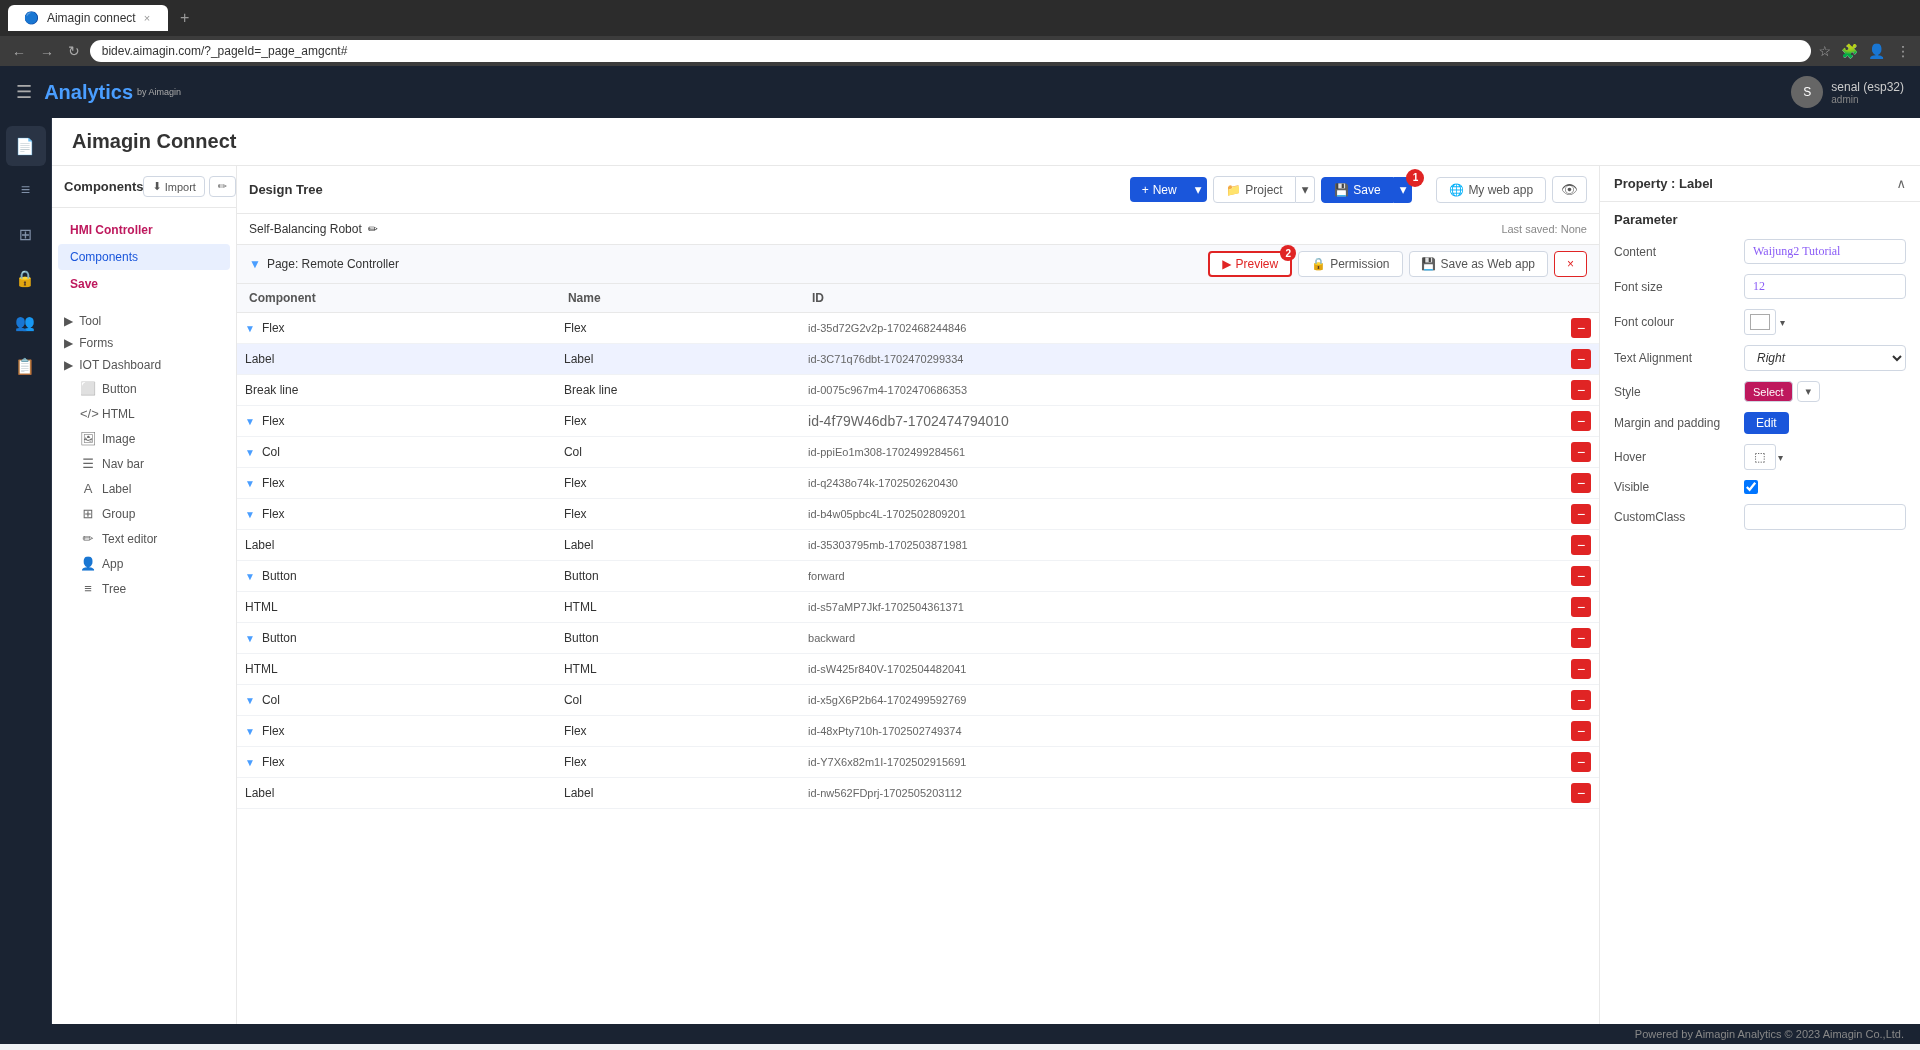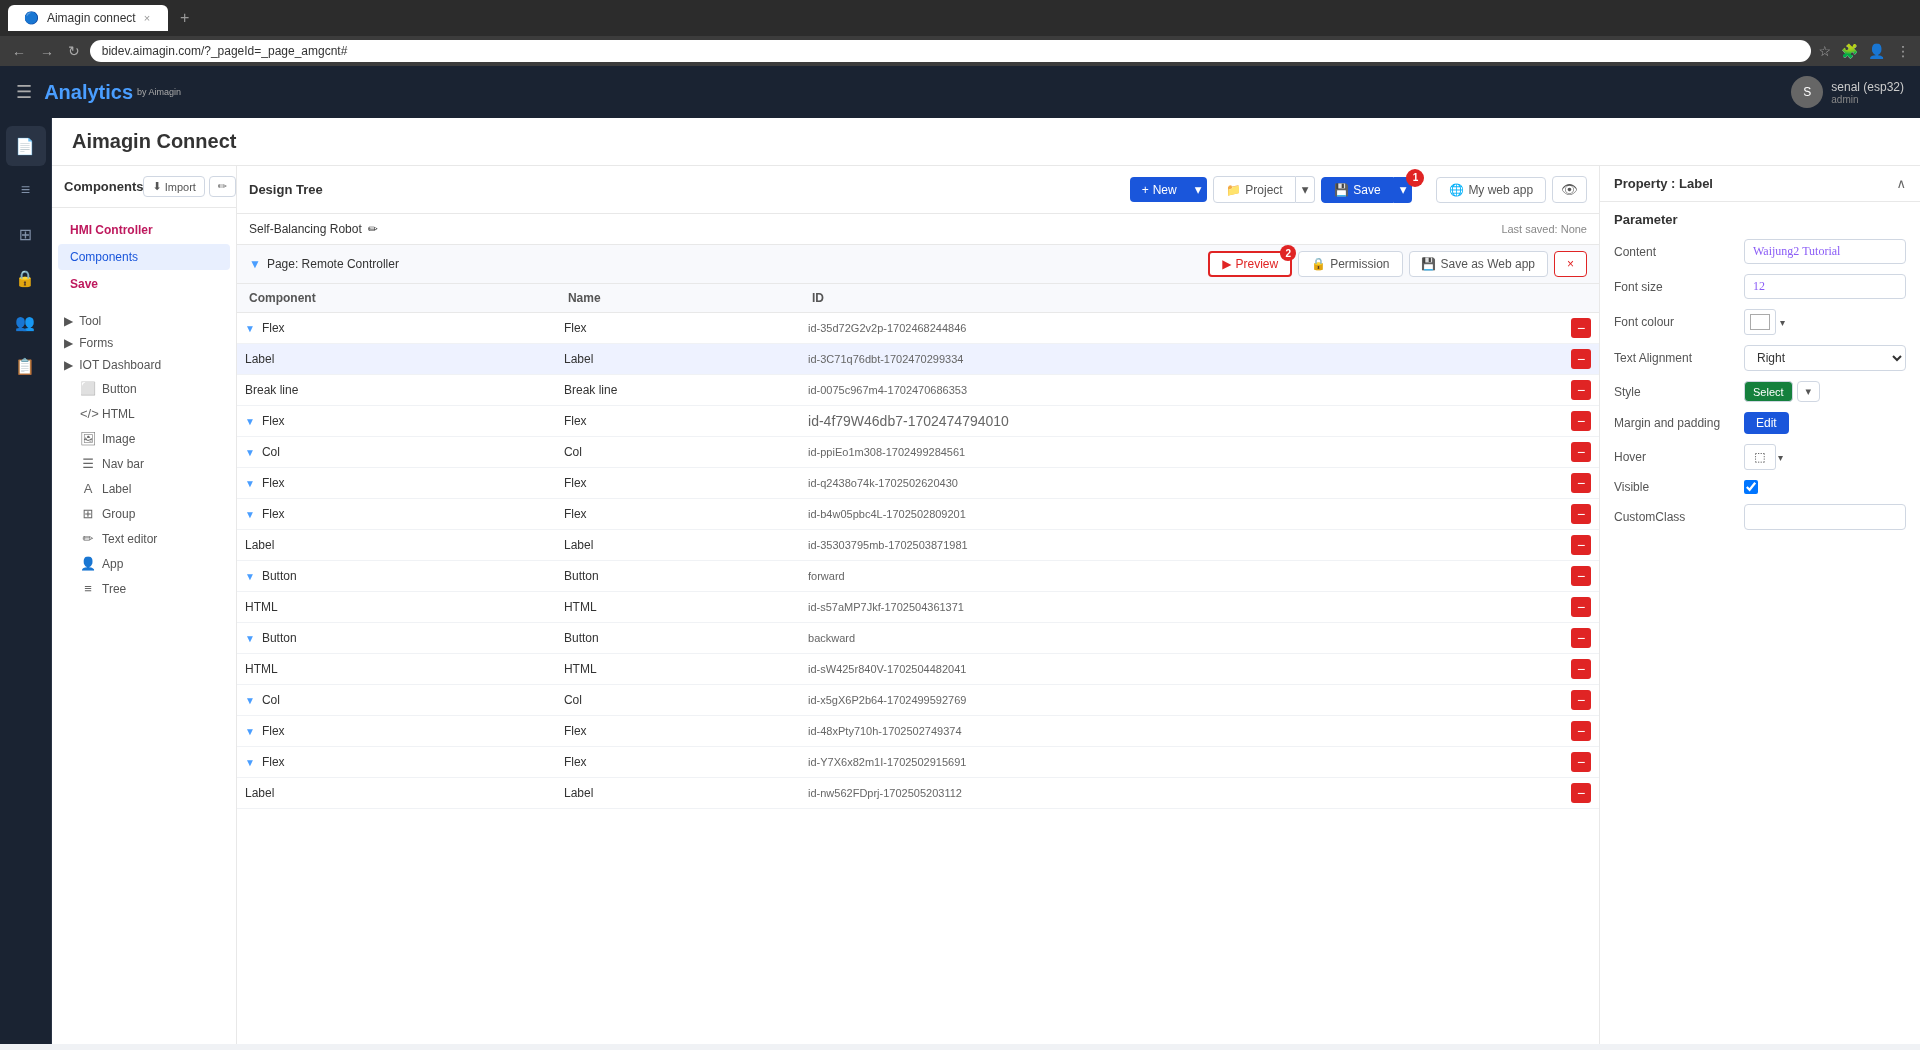--- a/index.html
+++ b/index.html
@@ -116,26 +116,26 @@
     .right-header { padding: 10px 14px; border-bottom: 1px solid #e8e8e8; display: flex; align-items: center; justify-content: space-between; }
     .right-title { font-size: 13px; color: #888; }
     .right-title span { color: #333; font-weight: 600; }
     .right-collapse { cursor: pointer; color: #666; }
 
     .property-section { padding: 10px 14px; }
     .property-row { display: flex; align-items: center; margin-bottom: 10px; }
     .property-label { width: 130px; font-size: 12px; color: #555; flex-shrink: 0; }
     .property-value { flex: 1; }
     .prop-input { width: 100%; border: 1px solid #d0d7e2; border-radius: 4px; padding: 4px 8px; font-size: 12px; color: #8b5cf6; font-family: Liberation Serif, serif; }
-    .prop-select { width: 100%; border: 1px solid #d0d7e2; border-radius: 4px; padding: 4px 8px; font-size: 12px; color: #333; background: #fff; }
+    .prop-select { width: 100%; border: 1px solid #d0d7e2; border-radius: 4px; padding: 4px 8px; font-size: 12px; color: #333; background: #fff; font-style: italic; }
     .color-box { width: 32px; height: 26px; border: 1px solid #d0d7e2; border-radius: 3px; display: flex; align-items: center; justify-content: center; cursor: pointer; }
     .color-swatch { width: 20px; height: 16px; background: #fff; border: 1px solid #aaa; }
     .color-drop { font-size: 10px; color: #555; margin-left: 2px; }
     .style-btn-group { display: flex; gap: 4px; }
-    .style-btn { border: 1px solid #d0d7e2; background: #15803d; color: #fff; border-radius: 4px; padding: 3px 8px; font-size: 11px; cursor: pointer; }
+    .style-btn { border: 1px solid #d0d7e2; background: #be185d; color: #fff; border-radius: 4px; padding: 3px 8px; font-size: 11px; cursor: pointer; }
     .style-btn.outline { background: #fff; color: #555; }
     .edit-btn { background: #1a56db; color: #fff; border: none; border-radius: 4px; padding: 4px 12px; font-size: 12px; cursor: pointer; }
     .hover-box { width: 32px; height: 26px; border: 1px solid #d0d7e2; border-radius: 3px; display: flex; align-items: center; justify-content: center; }
     .checkbox-wrap { display: flex; align-items: center; }
     .prop-checkbox { width: 14px; height: 14px; }
     .custom-input { width: 100%; border: 1px solid #d0d7e2; border-radius: 4px; padding: 4px 8px; font-size: 12px; min-height: 26px; }
 
     
     .footer { background: #1a2332; color: #888; font-size: 11px; padding: 4px 16px; text-align: right; }
 
@@ -664,13 +664,16 @@
                   <input class="custom-input" type="text" value="" style="">
                 </div>
               </div>
             </div>
           </div>
         </div>
       </div>
     </div>
   </div>
 
+  <div class="footer">
+    <span>Powered by Aimagin Analytics © 2023 Aimagin Co.,Ltd.</span>
+  </div>
 </div>
 
 </body></html>

